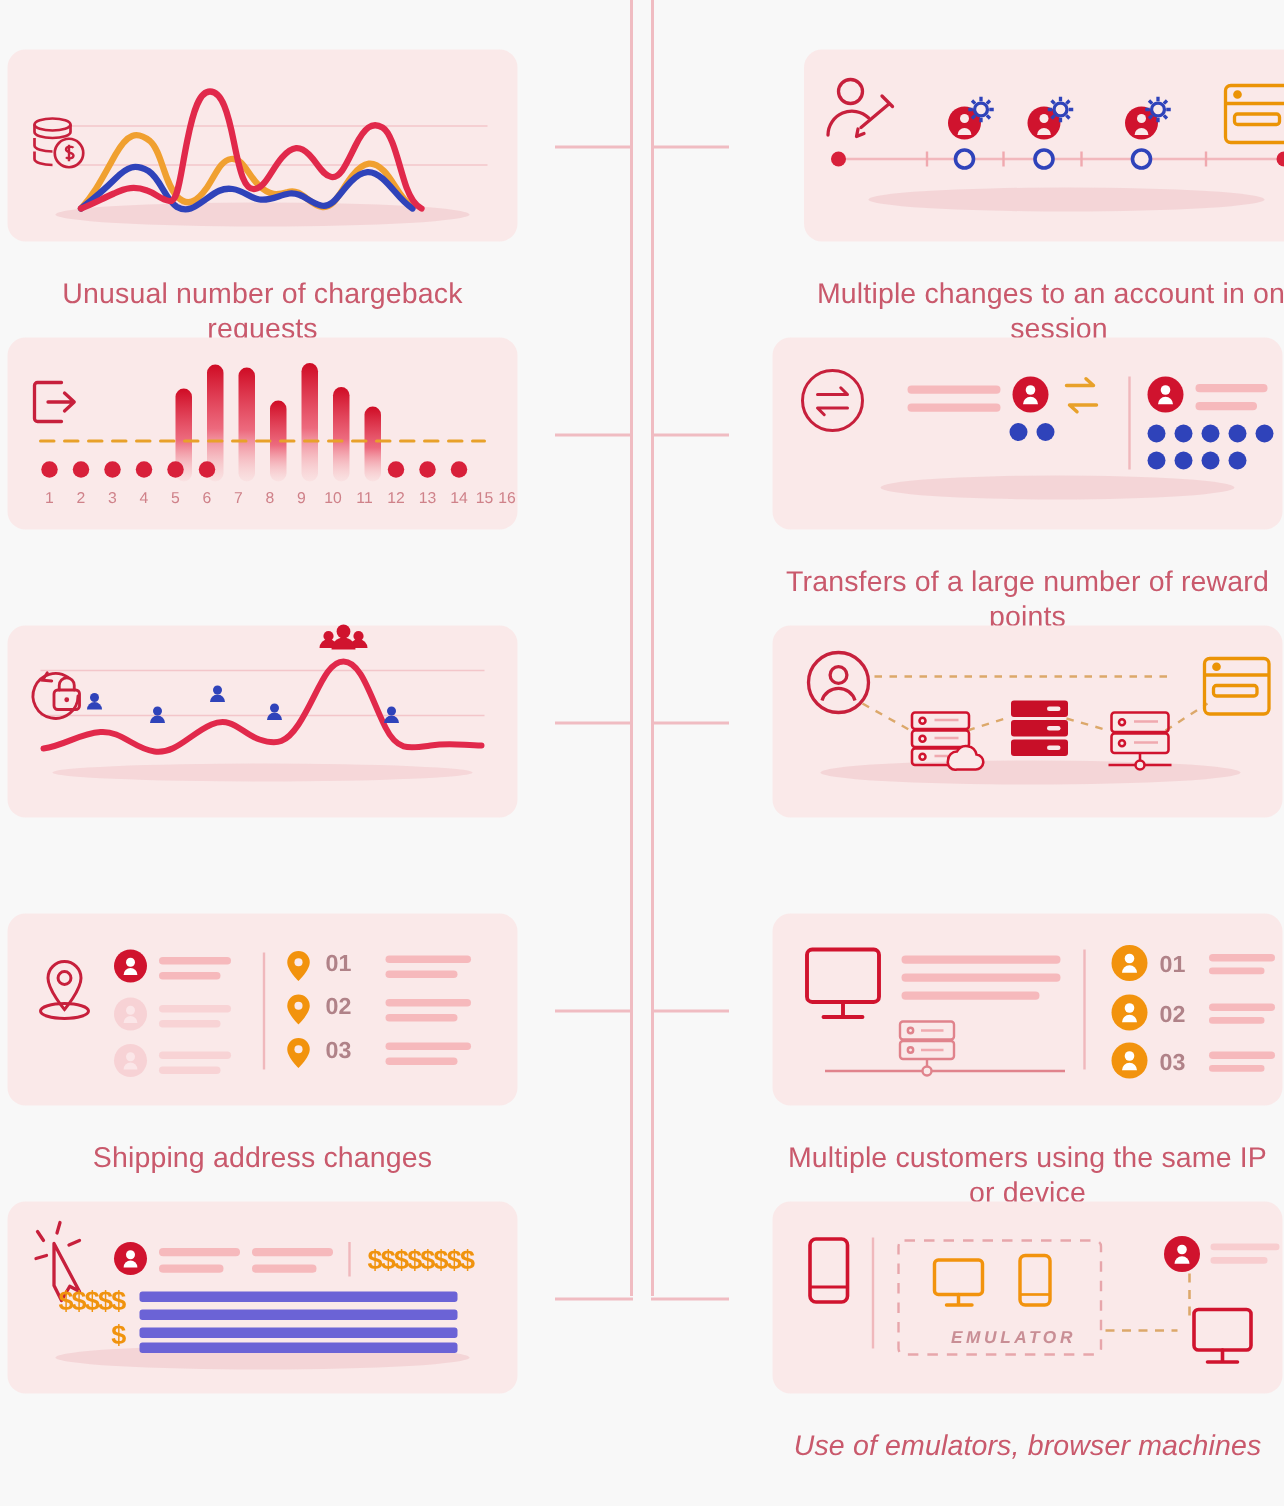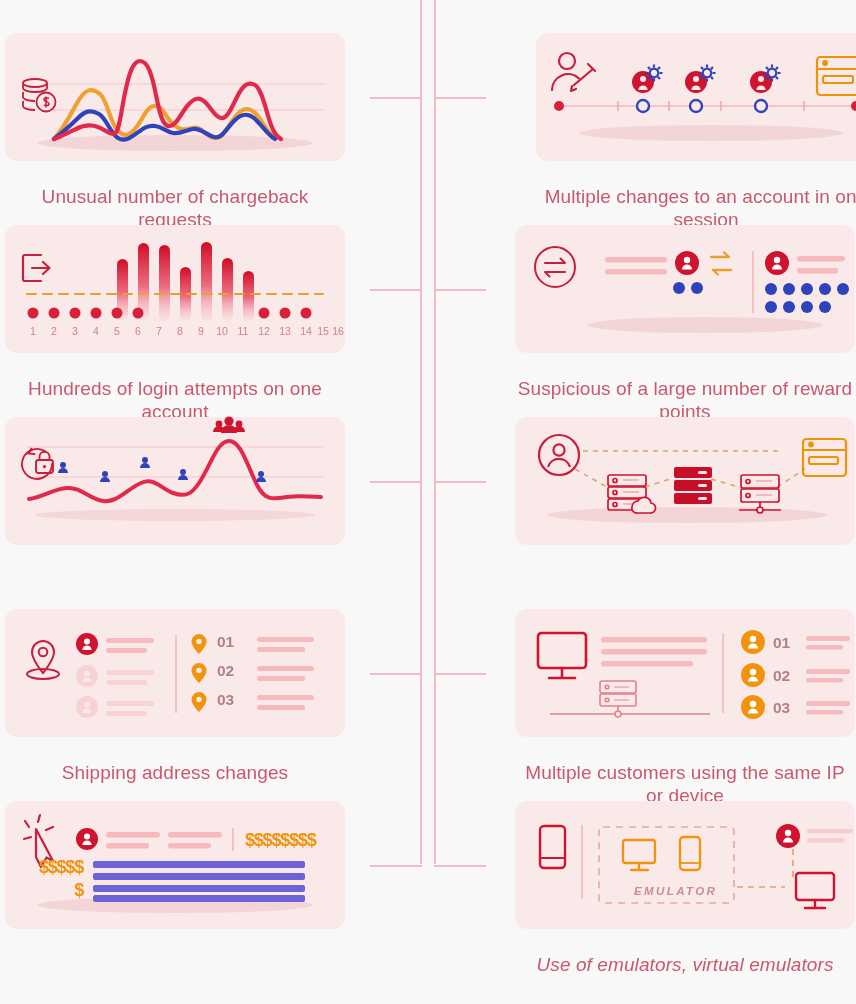--- a/index.html
+++ b/index.html
@@ -124,21 +124,20 @@
           <text x="217" y="110">10</text>
             <text x="238" y="110">11</text>
             <text x="259" y="110">12</text>
           <text x="280" y="110">13</text>
             <text x="301" y="110">14</text>
             <text x="318" y="110">15</text>
           <text x="333" y="110">16</text>
         </g>
       </svg>
     </div>
-    <div class="caption">Hundreds of login attempts on one account</div>
   </div>
 
   <div class="item" style="left:5px;top:417px;">
     <div class="card">
       <svg width="340" height="128" viewBox="0 0 340 128">
         <ellipse cx="170" cy="98" rx="140" ry="6" fill="#f3cfd2" opacity=".7"></ellipse>
         <line x1="22" y1="30" x2="318" y2="30" stroke="#f3c6ca" stroke-width="1"></line>
         <line x1="22" y1="60" x2="318" y2="60" stroke="#f3c6ca" stroke-width="1"></line>
         <path d="M24 82 C38 80 48 72 62 71 C76 70 84 82 98 84 C112 86 122 72 136 66 C150 60 156 72 168 76 C180 80 186 78 194 66 C206 48 212 24 224 24 C236 24 242 48 252 68 C260 84 268 82 282 80 C296 78 304 80 316 80" fill="none" stroke="#e1294b" stroke-width="4" stroke-linecap="round" stroke-linejoin="round"></path>
         <g transform="translate(17,30)" stroke="#c7203c" stroke-width="1.9" fill="none" stroke-linecap="round">
@@ -383,21 +382,21 @@
           <circle cx="292" cy="64" r="6"></circle>
             <circle cx="310" cy="64" r="6"></circle>
           <circle cx="328" cy="64" r="6"></circle>
           <circle cx="256" cy="82" r="6"></circle>
             <circle cx="274" cy="82" r="6"></circle>
           <circle cx="292" cy="82" r="6"></circle>
             <circle cx="310" cy="82" r="6"></circle>
         </g>
       </svg>
     </div>
-    <div class="caption">Suspicious of a large number of reward points</div>
+    <div class="caption">Transfers of a large number of reward points</div>
   </div>
 
   <div class="item" style="left:515px;top:417px;">
     <div class="card">
       <svg width="340" height="128" viewBox="0 0 340 128">
         <ellipse cx="172" cy="98" rx="140" ry="8" fill="#f3cfd2" opacity=".8"></ellipse>
         <g stroke="#c7203c" stroke-width="2.2" fill="none">
           <circle cx="44" cy="38" r="20"></circle>
           <circle cx="44" cy="33" r="5.6"></circle>
           <path d="M33 50a11.5 11.5 0 0 1 22 0"></path>
@@ -535,16 +534,16 @@
         <g fill="#f8cdcf">
           <rect x="292" y="28" width="46" height="4.5" rx="2.2"></rect>
           <rect x="292" y="37" width="38" height="4.5" rx="2.2"></rect>
         </g>
         <g stroke="#d0132e" stroke-width="2.4" fill="none" stroke-linejoin="round">
           <rect x="281" y="72" width="38" height="27" rx="3"></rect>
           <path d="M300 99v7M290 107h20" stroke-linecap="round"></path>
         </g>
       </svg>
     </div>
-    <div class="caption">Use of emulators, virtual emulators</div>
+    <div class="caption">Use of emulators, browser machines</div>
   </div>
 
 </div>
 
 </body></html>

